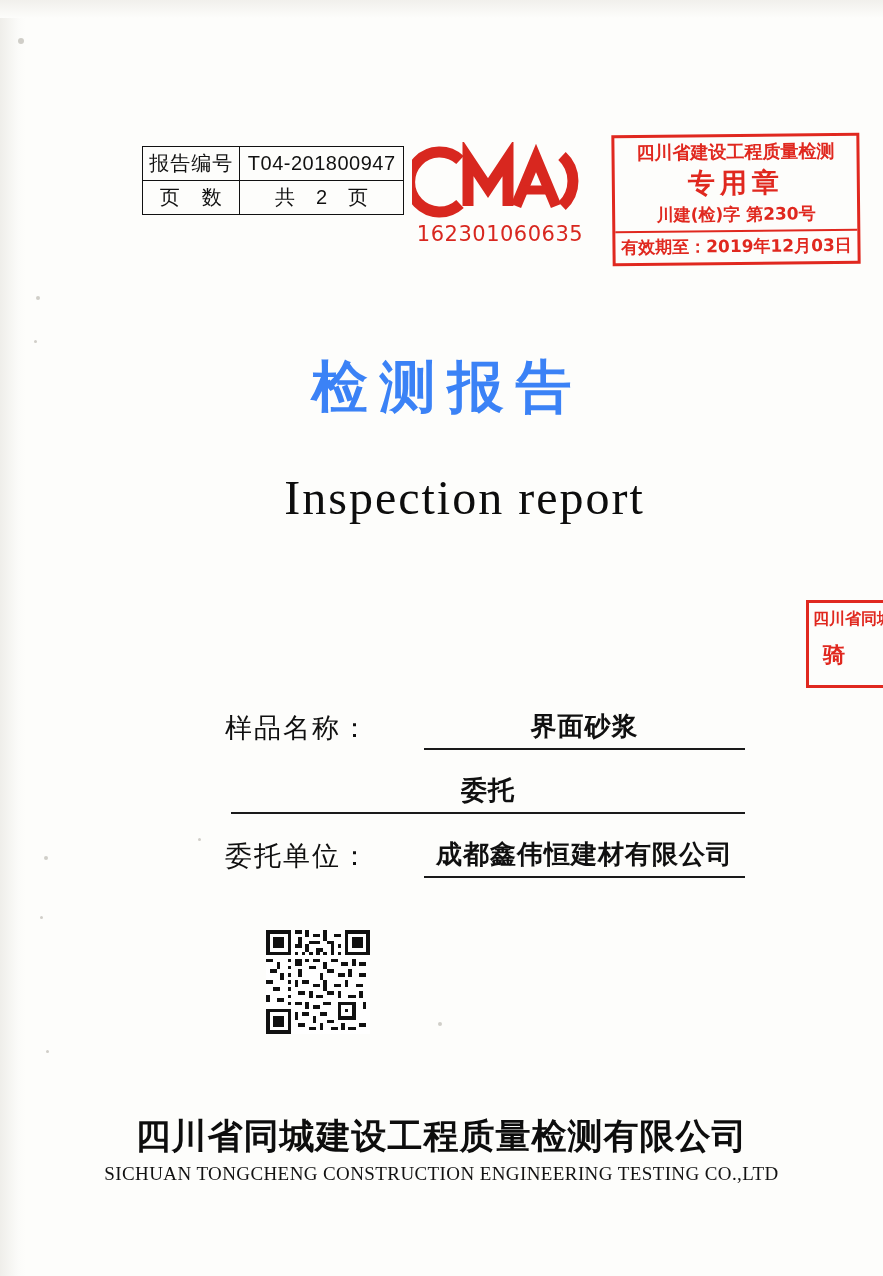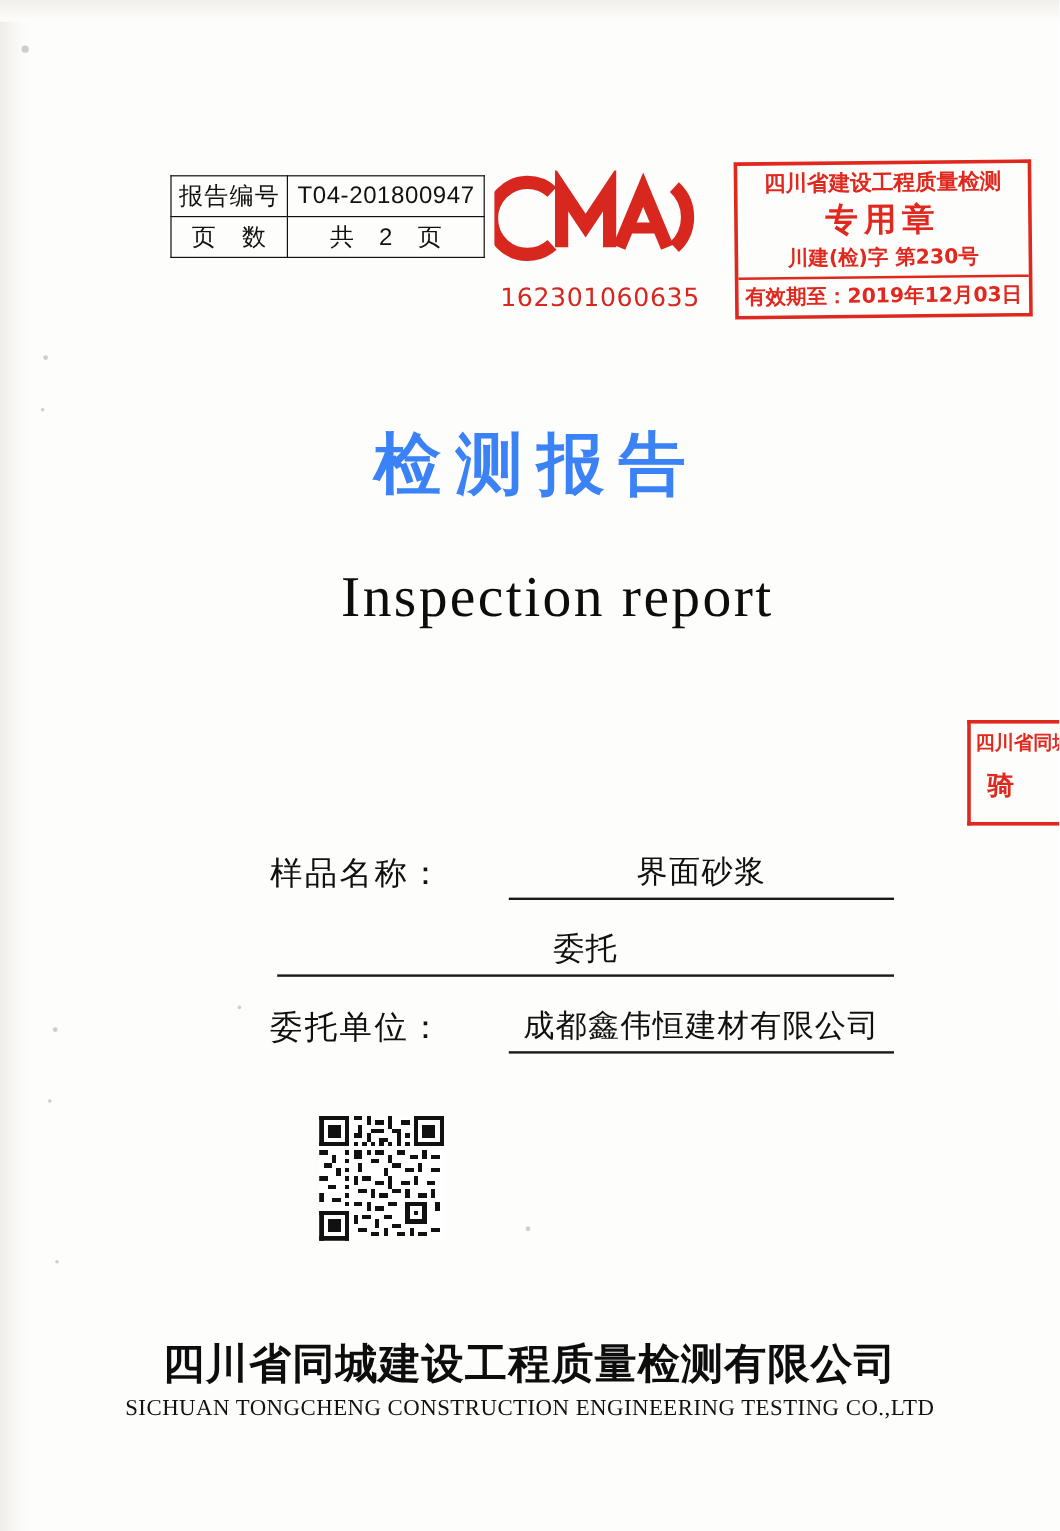--- a/index.html
+++ b/index.html
@@ -78,21 +78,21 @@
     width: 176px;
     text-align: center;
     color: #d8271f;
   }
   .cma-svg { display: block; margin: 0 auto; }
   .cma-number {
     font-family: "DejaVu Sans", sans-serif;
     font-size: 21px;
     color: #d8271f;
     letter-spacing: .5px;
-    margin-top: 16px;
+    margin-top: 2px;
   }
 
   
   .stamp {
     position: absolute;
     left: 612px;
     top: 134px;
     width: 242px;
     height: 125px;
     border: 3px solid #e0281f;
@@ -205,20 +205,21 @@
   .field-value {
     flex: 1;
     border-bottom: 2px solid #1a1a1a;
     text-align: center;
     font-family: "DejaVu Sans", sans-serif;
     font-size: 26px;
     color: #101010;
     padding-bottom: 4px;
     margin-left: 6px;
     letter-spacing: 1px;
+    font-weight: bold;
   }
 
   
   .qr {
     position: absolute;
     left: 266px;
     top: 930px;
     width: 104px;
     height: 104px;
   }

